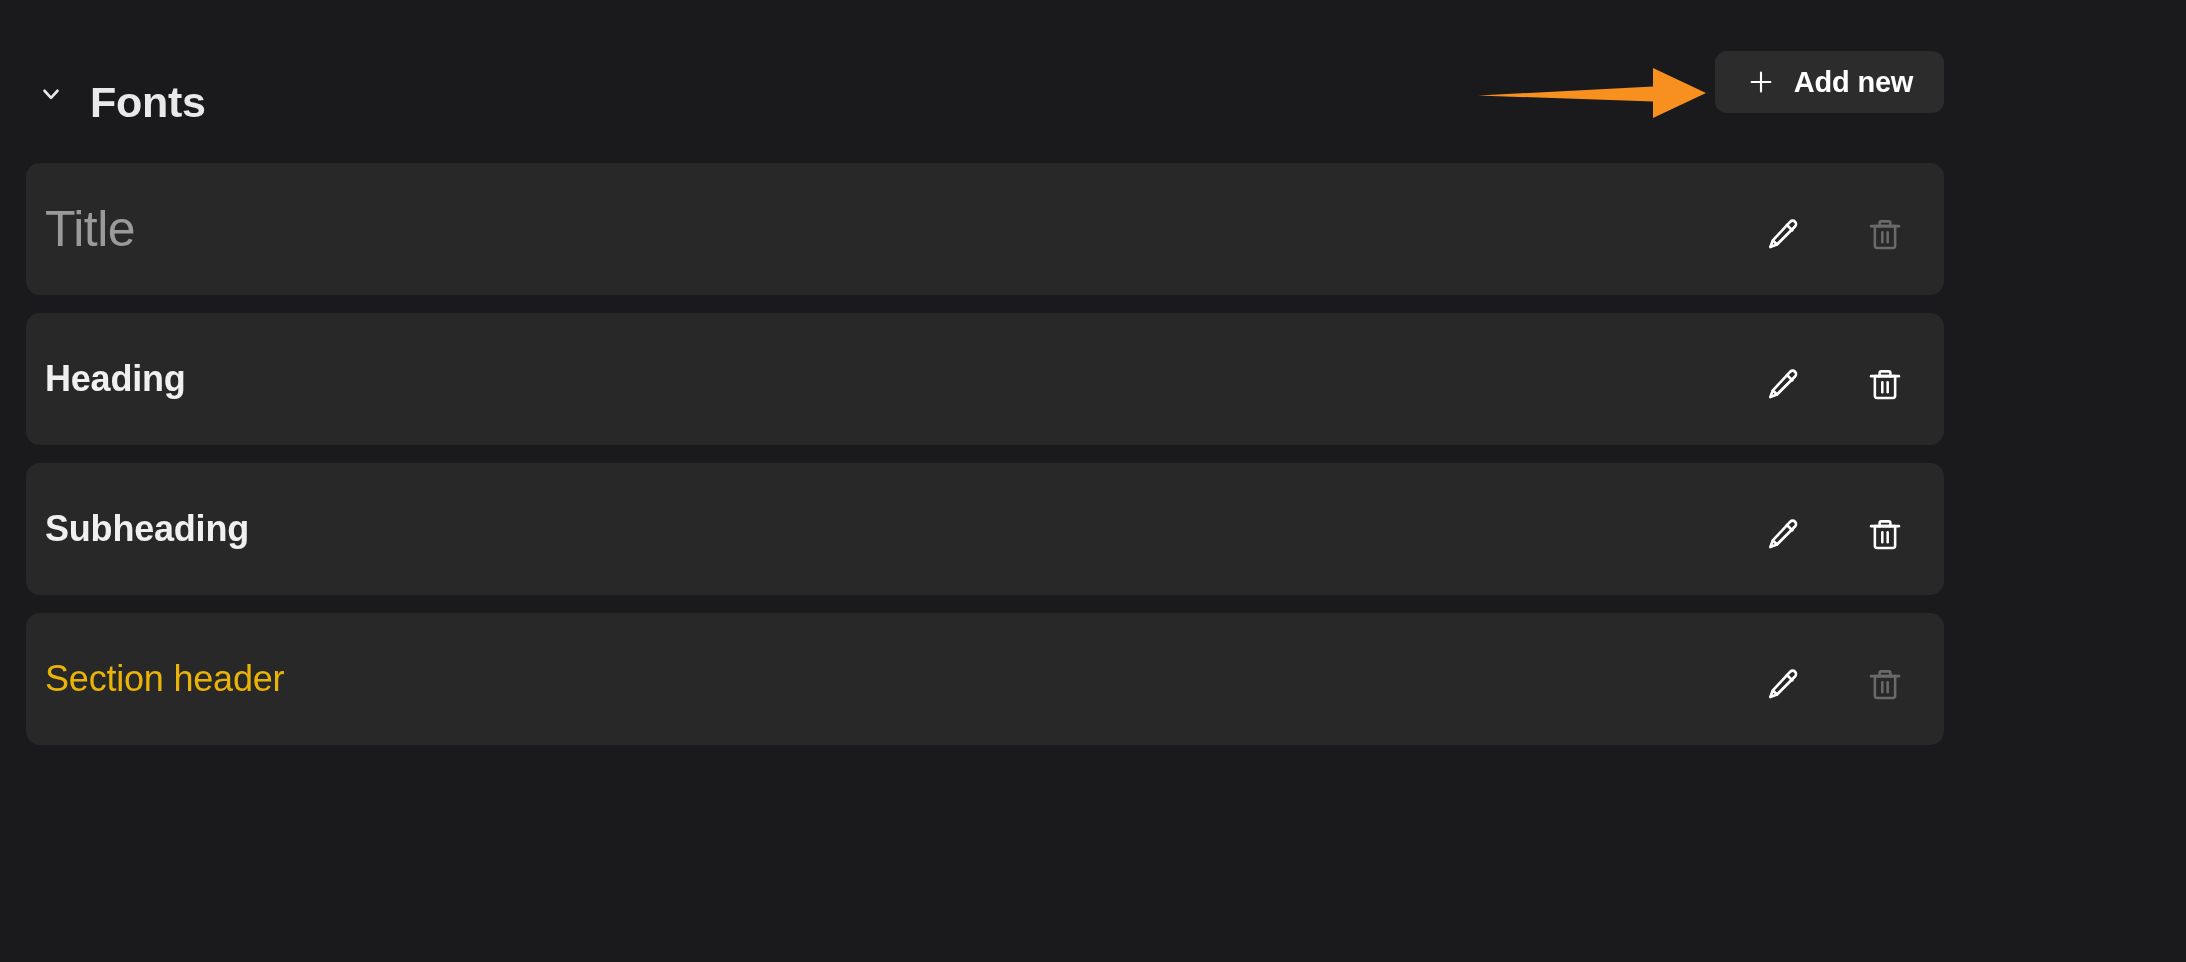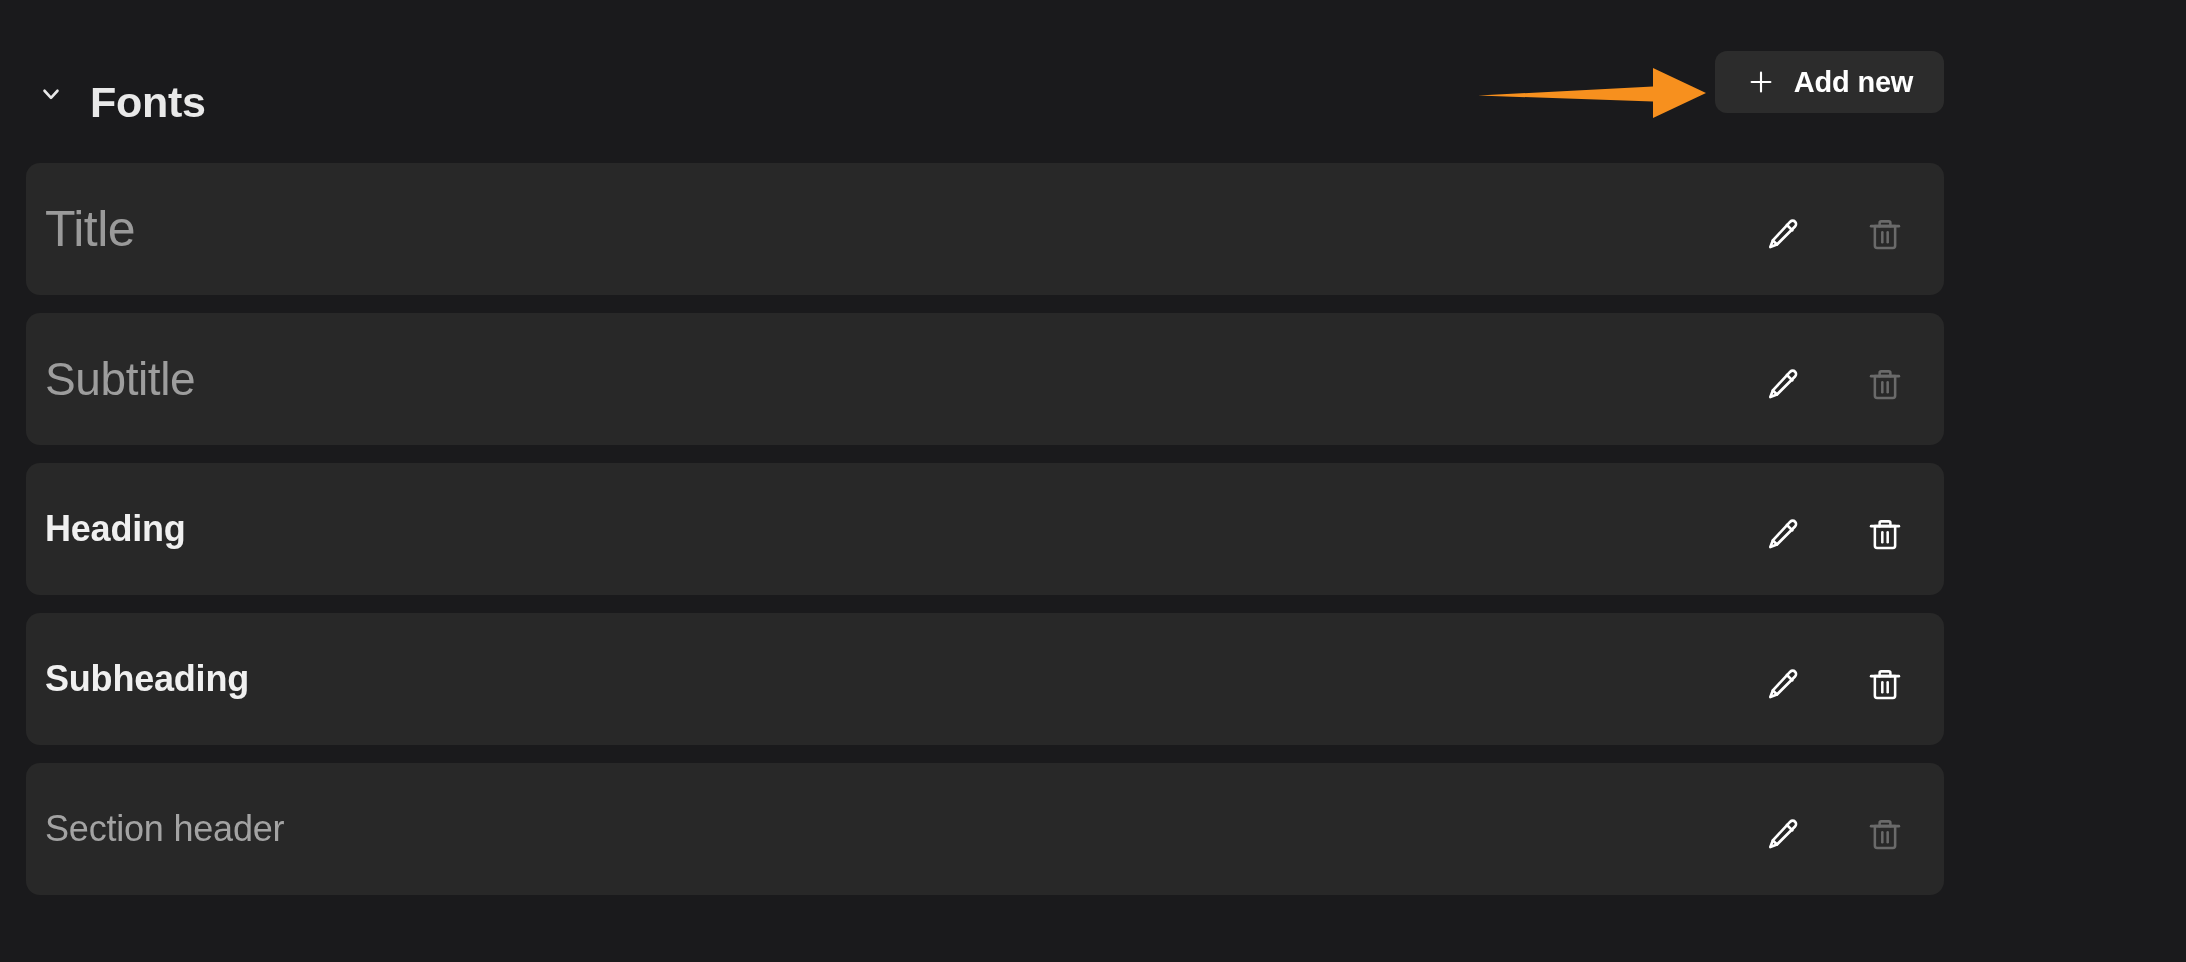--- a/index.html
+++ b/index.html
@@ -153,21 +153,21 @@
   .style-subheading {
     font-size: 36px;
     font-weight: 700;
     color: #f0f0f0;
     letter-spacing: -0.2px;
     text-align: center;
   }
   .style-section-header {
     font-size: 36px;
     font-weight: 400;
-    color: #a3a3a3;
+    color: #eab308;
     letter-spacing: -0.2px;
   }
 
   .row-actions {
     position: absolute;
     right: 38px;
     top: 0;
     height: 143px;
     display: flex;
     align-items: center;
@@ -241,103 +241,82 @@
             <line x1="3.2" y1="6.4" x2="20.8" y2="6.4"></line>
             <path d="M8.6,6.4 V4.4 a1,1 0 0 1 1,-1 h4.8 a1,1 0 0 1 1,1 V6.4"></path>
             <path d="M5.6,6.4 h12.8 v12.4 a1.4,1.4 0 0 1 -1.4,1.4 H7 a1.4,1.4 0 0 1 -1.4,-1.4 Z"></path>
             <line x1="10.3" y1="10.2" x2="10.3" y2="16.6"></line>
             <line x1="13.7" y1="10.2" x2="13.7" y2="16.6"></line>
           </svg>
         </button>
       </div>
     </div>
 
+
     <div class="font-row">
-      <span class="font-row-label style-subtitle">Subtitle</span>
+      <span class="font-row-label style-heading">Heading</span>
+      <div class="row-actions">
+        <button class="icon-button icon-enabled">
+          <svg viewBox="0 0 24 24" fill="none" stroke="currentColor" stroke-width="1.7" stroke-linecap="round" stroke-linejoin="round">
+            <path d="M16.6,3.6 a2.1,2.1 0 0 1 3,3 L8.2,18 L4,19.6 L5.6,15.4 Z"></path>
+            <line x1="14.5" y1="5.7" x2="17.9" y2="9.1"></line>
+            <line x1="5.6" y1="15.4" x2="8.2" y2="18"></line>
+          </svg>
+        </button>
+        <button class="icon-button icon-enabled">
+          <svg viewBox="0 0 24 24" fill="none" stroke="currentColor" stroke-width="1.6" stroke-linecap="round" stroke-linejoin="round">
+            <line x1="3.2" y1="6.4" x2="20.8" y2="6.4"></line>
+            <path d="M8.6,6.4 V4.4 a1,1 0 0 1 1,-1 h4.8 a1,1 0 0 1 1,1 V6.4"></path>
+            <path d="M5.6,6.4 h12.8 v12.4 a1.4,1.4 0 0 1 -1.4,1.4 H7 a1.4,1.4 0 0 1 -1.4,-1.4 Z"></path>
+            <line x1="10.3" y1="10.2" x2="10.3" y2="16.6"></line>
+            <line x1="13.7" y1="10.2" x2="13.7" y2="16.6"></line>
+          </svg>
+        </button>
+      </div>
+    </div>
+
+    <div class="font-row">
+      <span class="font-row-label style-subheading">Subheading</span>
+      <div class="row-actions">
+        <button class="icon-button icon-enabled">
+          <svg viewBox="0 0 24 24" fill="none" stroke="currentColor" stroke-width="1.7" stroke-linecap="round" stroke-linejoin="round">
+            <path d="M16.6,3.6 a2.1,2.1 0 0 1 3,3 L8.2,18 L4,19.6 L5.6,15.4 Z"></path>
+            <line x1="14.5" y1="5.7" x2="17.9" y2="9.1"></line>
+            <line x1="5.6" y1="15.4" x2="8.2" y2="18"></line>
+          </svg>
+        </button>
+        <button class="icon-button icon-enabled">
+          <svg viewBox="0 0 24 24" fill="none" stroke="currentColor" stroke-width="1.6" stroke-linecap="round" stroke-linejoin="round">
+            <line x1="3.2" y1="6.4" x2="20.8" y2="6.4"></line>
+            <path d="M8.6,6.4 V4.4 a1,1 0 0 1 1,-1 h4.8 a1,1 0 0 1 1,1 V6.4"></path>
+            <path d="M5.6,6.4 h12.8 v12.4 a1.4,1.4 0 0 1 -1.4,1.4 H7 a1.4,1.4 0 0 1 -1.4,-1.4 Z"></path>
+            <line x1="10.3" y1="10.2" x2="10.3" y2="16.6"></line>
+            <line x1="13.7" y1="10.2" x2="13.7" y2="16.6"></line>
+          </svg>
+        </button>
+      </div>
+    </div>
+
+    <div class="font-row">
+      <span class="font-row-label style-section-header">Section header</span>
       <div class="row-actions">
         <button class="icon-button icon-enabled">
           <svg viewBox="0 0 24 24" fill="none" stroke="currentColor" stroke-width="1.7" stroke-linecap="round" stroke-linejoin="round">
             <path d="M16.6,3.6 a2.1,2.1 0 0 1 3,3 L8.2,18 L4,19.6 L5.6,15.4 Z"></path>
             <line x1="14.5" y1="5.7" x2="17.9" y2="9.1"></line>
             <line x1="5.6" y1="15.4" x2="8.2" y2="18"></line>
           </svg>
         </button>
         <button class="icon-button icon-disabled">
           <svg viewBox="0 0 24 24" fill="none" stroke="currentColor" stroke-width="1.6" stroke-linecap="round" stroke-linejoin="round">
             <line x1="3.2" y1="6.4" x2="20.8" y2="6.4"></line>
             <path d="M8.6,6.4 V4.4 a1,1 0 0 1 1,-1 h4.8 a1,1 0 0 1 1,1 V6.4"></path>
             <path d="M5.6,6.4 h12.8 v12.4 a1.4,1.4 0 0 1 -1.4,1.4 H7 a1.4,1.4 0 0 1 -1.4,-1.4 Z"></path>
             <line x1="10.3" y1="10.2" x2="10.3" y2="16.6"></line>
             <line x1="13.7" y1="10.2" x2="13.7" y2="16.6"></line>
           </svg>
         </button>
       </div>
     </div>
 
-    <div class="font-row">
-      <span class="font-row-label style-heading">Heading</span>
-      <div class="row-actions">
-        <button class="icon-button icon-enabled">
-          <svg viewBox="0 0 24 24" fill="none" stroke="currentColor" stroke-width="1.7" stroke-linecap="round" stroke-linejoin="round">
-            <path d="M16.6,3.6 a2.1,2.1 0 0 1 3,3 L8.2,18 L4,19.6 L5.6,15.4 Z"></path>
-            <line x1="14.5" y1="5.7" x2="17.9" y2="9.1"></line>
-            <line x1="5.6" y1="15.4" x2="8.2" y2="18"></line>
-          </svg>
-        </button>
-        <button class="icon-button icon-enabled">
-          <svg viewBox="0 0 24 24" fill="none" stroke="currentColor" stroke-width="1.6" stroke-linecap="round" stroke-linejoin="round">
-            <line x1="3.2" y1="6.4" x2="20.8" y2="6.4"></line>
-            <path d="M8.6,6.4 V4.4 a1,1 0 0 1 1,-1 h4.8 a1,1 0 0 1 1,1 V6.4"></path>
-            <path d="M5.6,6.4 h12.8 v12.4 a1.4,1.4 0 0 1 -1.4,1.4 H7 a1.4,1.4 0 0 1 -1.4,-1.4 Z"></path>
-            <line x1="10.3" y1="10.2" x2="10.3" y2="16.6"></line>
-            <line x1="13.7" y1="10.2" x2="13.7" y2="16.6"></line>
-          </svg>
-        </button>
-      </div>
-    </div>
-
-    <div class="font-row">
-      <span class="font-row-label style-subheading">Subheading</span>
-      <div class="row-actions">
-        <button class="icon-button icon-enabled">
-          <svg viewBox="0 0 24 24" fill="none" stroke="currentColor" stroke-width="1.7" stroke-linecap="round" stroke-linejoin="round">
-            <path d="M16.6,3.6 a2.1,2.1 0 0 1 3,3 L8.2,18 L4,19.6 L5.6,15.4 Z"></path>
-            <line x1="14.5" y1="5.7" x2="17.9" y2="9.1"></line>
-            <line x1="5.6" y1="15.4" x2="8.2" y2="18"></line>
-          </svg>
-        </button>
-        <button class="icon-button icon-enabled">
-          <svg viewBox="0 0 24 24" fill="none" stroke="currentColor" stroke-width="1.6" stroke-linecap="round" stroke-linejoin="round">
-            <line x1="3.2" y1="6.4" x2="20.8" y2="6.4"></line>
-            <path d="M8.6,6.4 V4.4 a1,1 0 0 1 1,-1 h4.8 a1,1 0 0 1 1,1 V6.4"></path>
-            <path d="M5.6,6.4 h12.8 v12.4 a1.4,1.4 0 0 1 -1.4,1.4 H7 a1.4,1.4 0 0 1 -1.4,-1.4 Z"></path>
-            <line x1="10.3" y1="10.2" x2="10.3" y2="16.6"></line>
-            <line x1="13.7" y1="10.2" x2="13.7" y2="16.6"></line>
-          </svg>
-        </button>
-      </div>
-    </div>
-
-    <div class="font-row">
-      <span class="font-row-label style-section-header">Section header</span>
-      <div class="row-actions">
-        <button class="icon-button icon-enabled">
-          <svg viewBox="0 0 24 24" fill="none" stroke="currentColor" stroke-width="1.7" stroke-linecap="round" stroke-linejoin="round">
-            <path d="M16.6,3.6 a2.1,2.1 0 0 1 3,3 L8.2,18 L4,19.6 L5.6,15.4 Z"></path>
-            <line x1="14.5" y1="5.7" x2="17.9" y2="9.1"></line>
-            <line x1="5.6" y1="15.4" x2="8.2" y2="18"></line>
-          </svg>
-        </button>
-        <button class="icon-button icon-disabled">
-          <svg viewBox="0 0 24 24" fill="none" stroke="currentColor" stroke-width="1.6" stroke-linecap="round" stroke-linejoin="round">
-            <line x1="3.2" y1="6.4" x2="20.8" y2="6.4"></line>
-            <path d="M8.6,6.4 V4.4 a1,1 0 0 1 1,-1 h4.8 a1,1 0 0 1 1,1 V6.4"></path>
-            <path d="M5.6,6.4 h12.8 v12.4 a1.4,1.4 0 0 1 -1.4,1.4 H7 a1.4,1.4 0 0 1 -1.4,-1.4 Z"></path>
-            <line x1="10.3" y1="10.2" x2="10.3" y2="16.6"></line>
-            <line x1="13.7" y1="10.2" x2="13.7" y2="16.6"></line>
-          </svg>
-        </button>
-      </div>
-    </div>
-
   </div>
 
 </div>
 
 </body></html>

